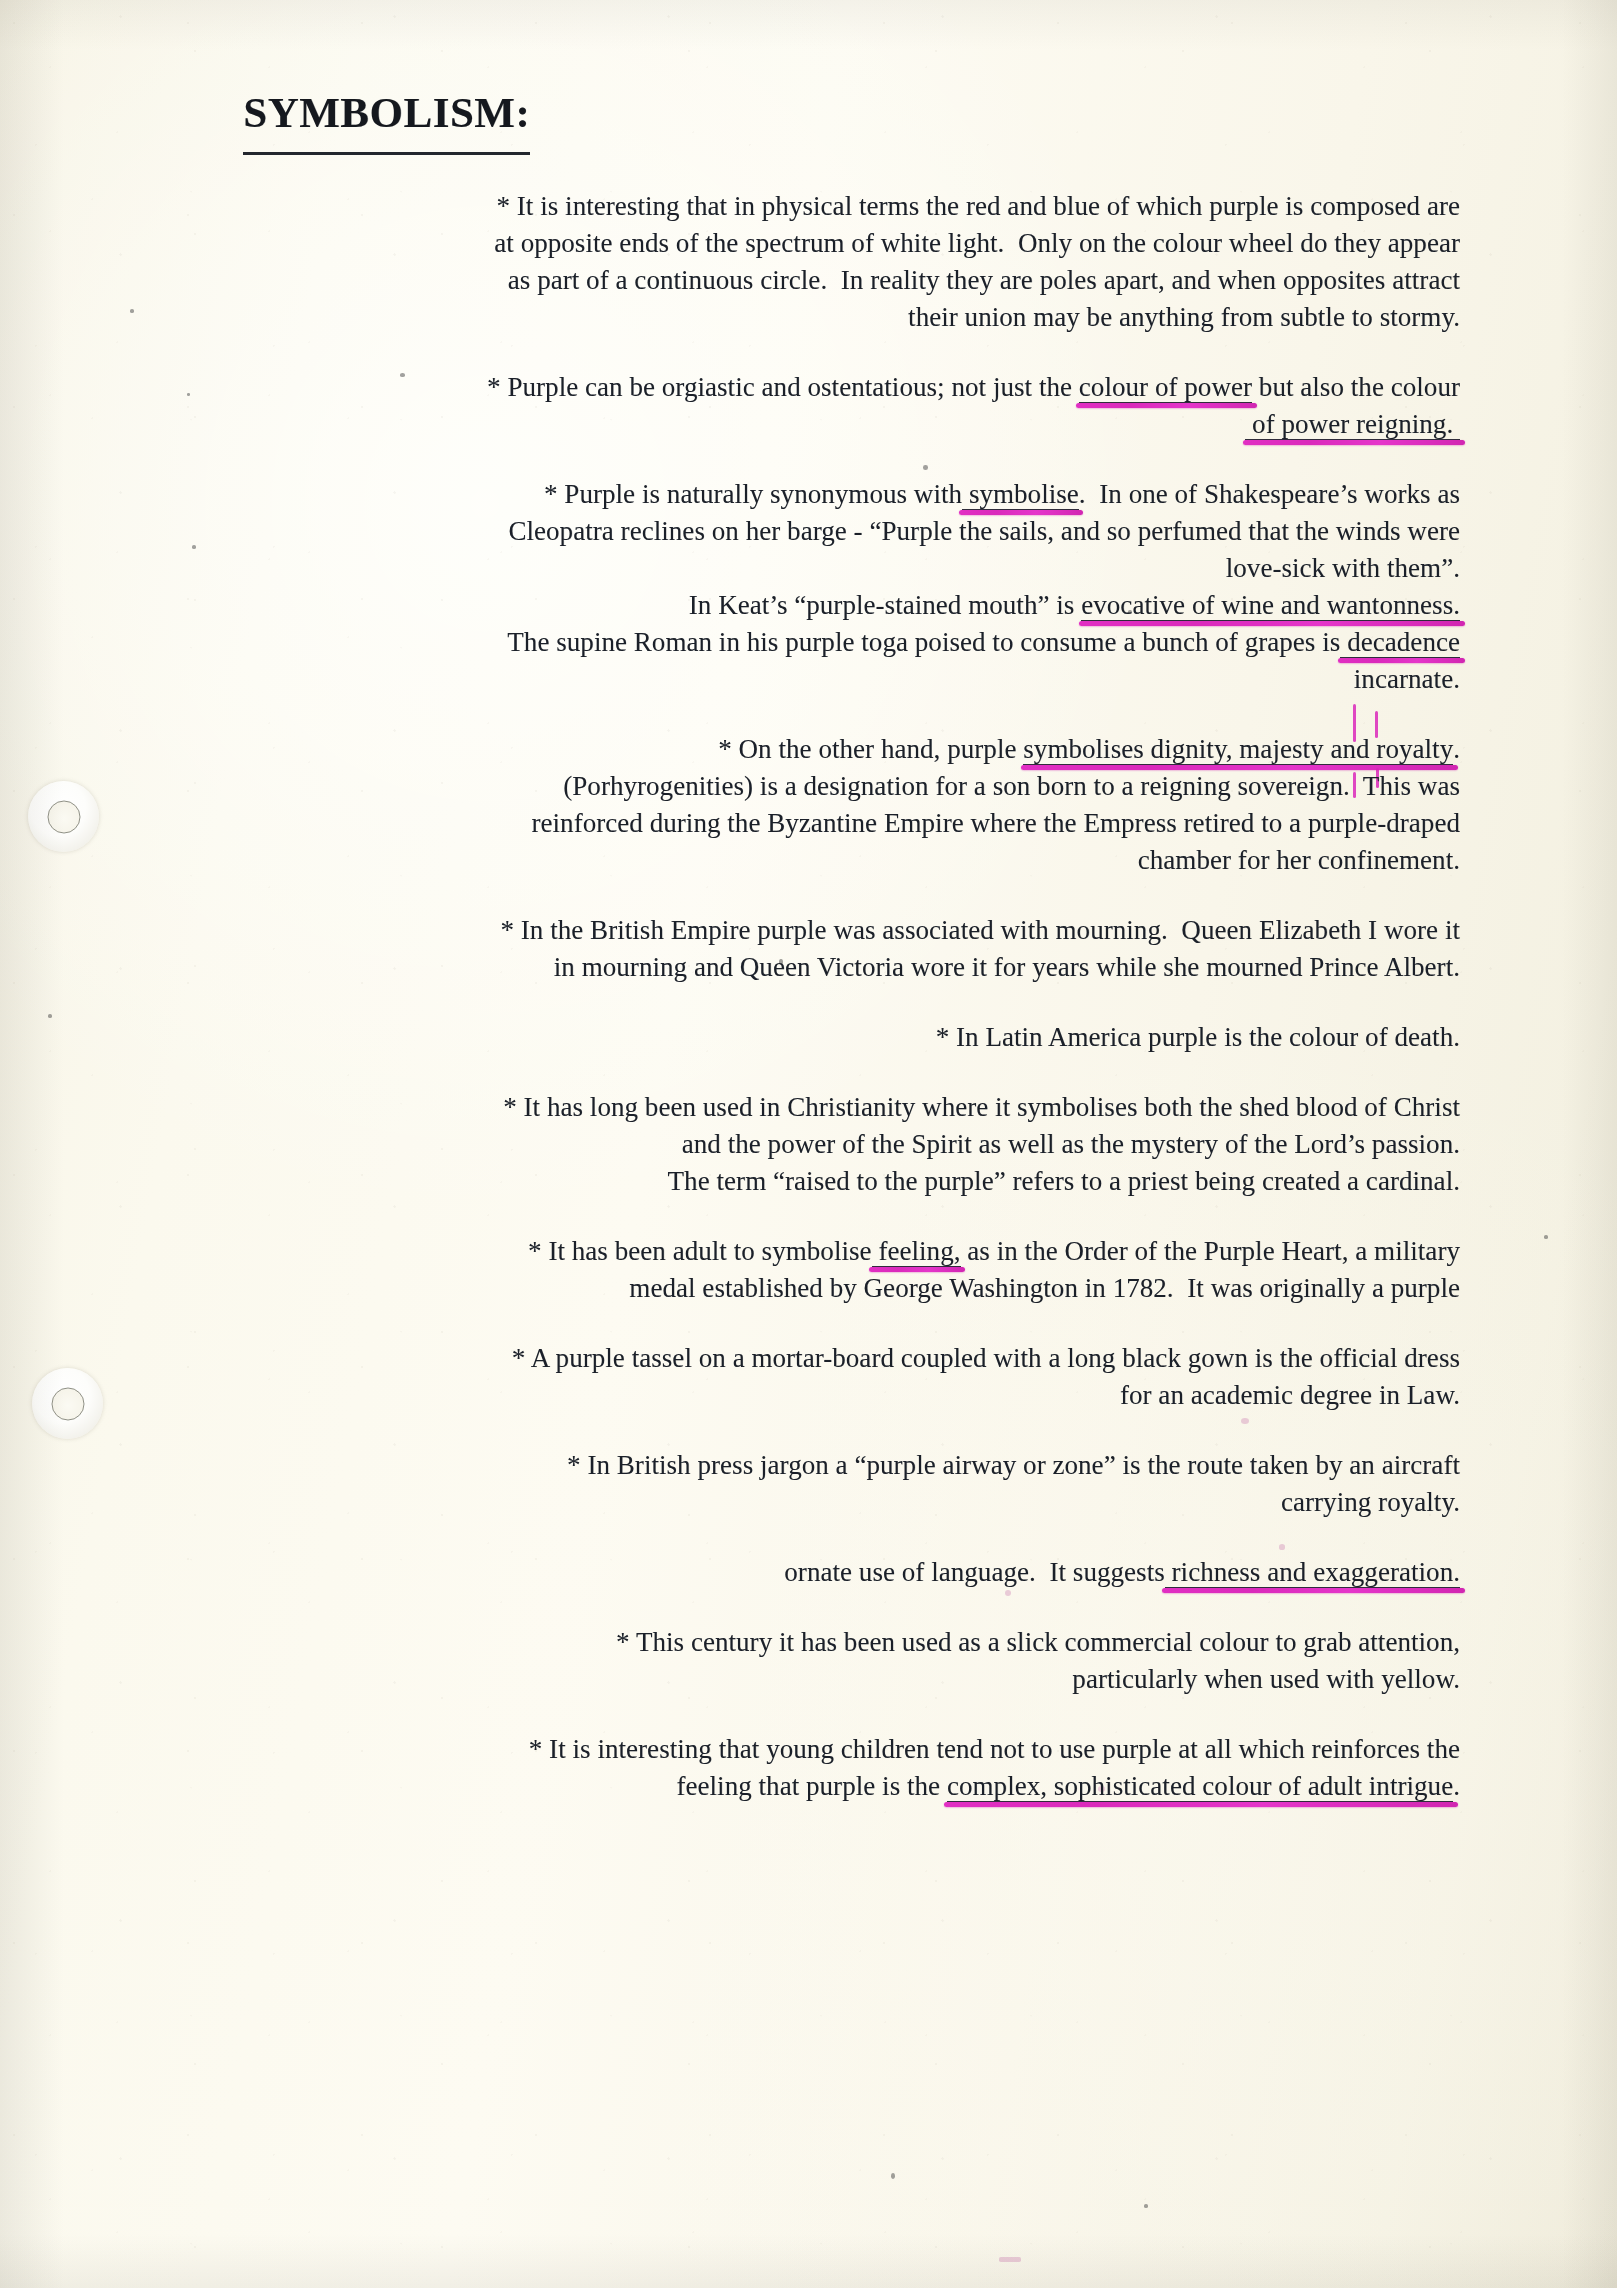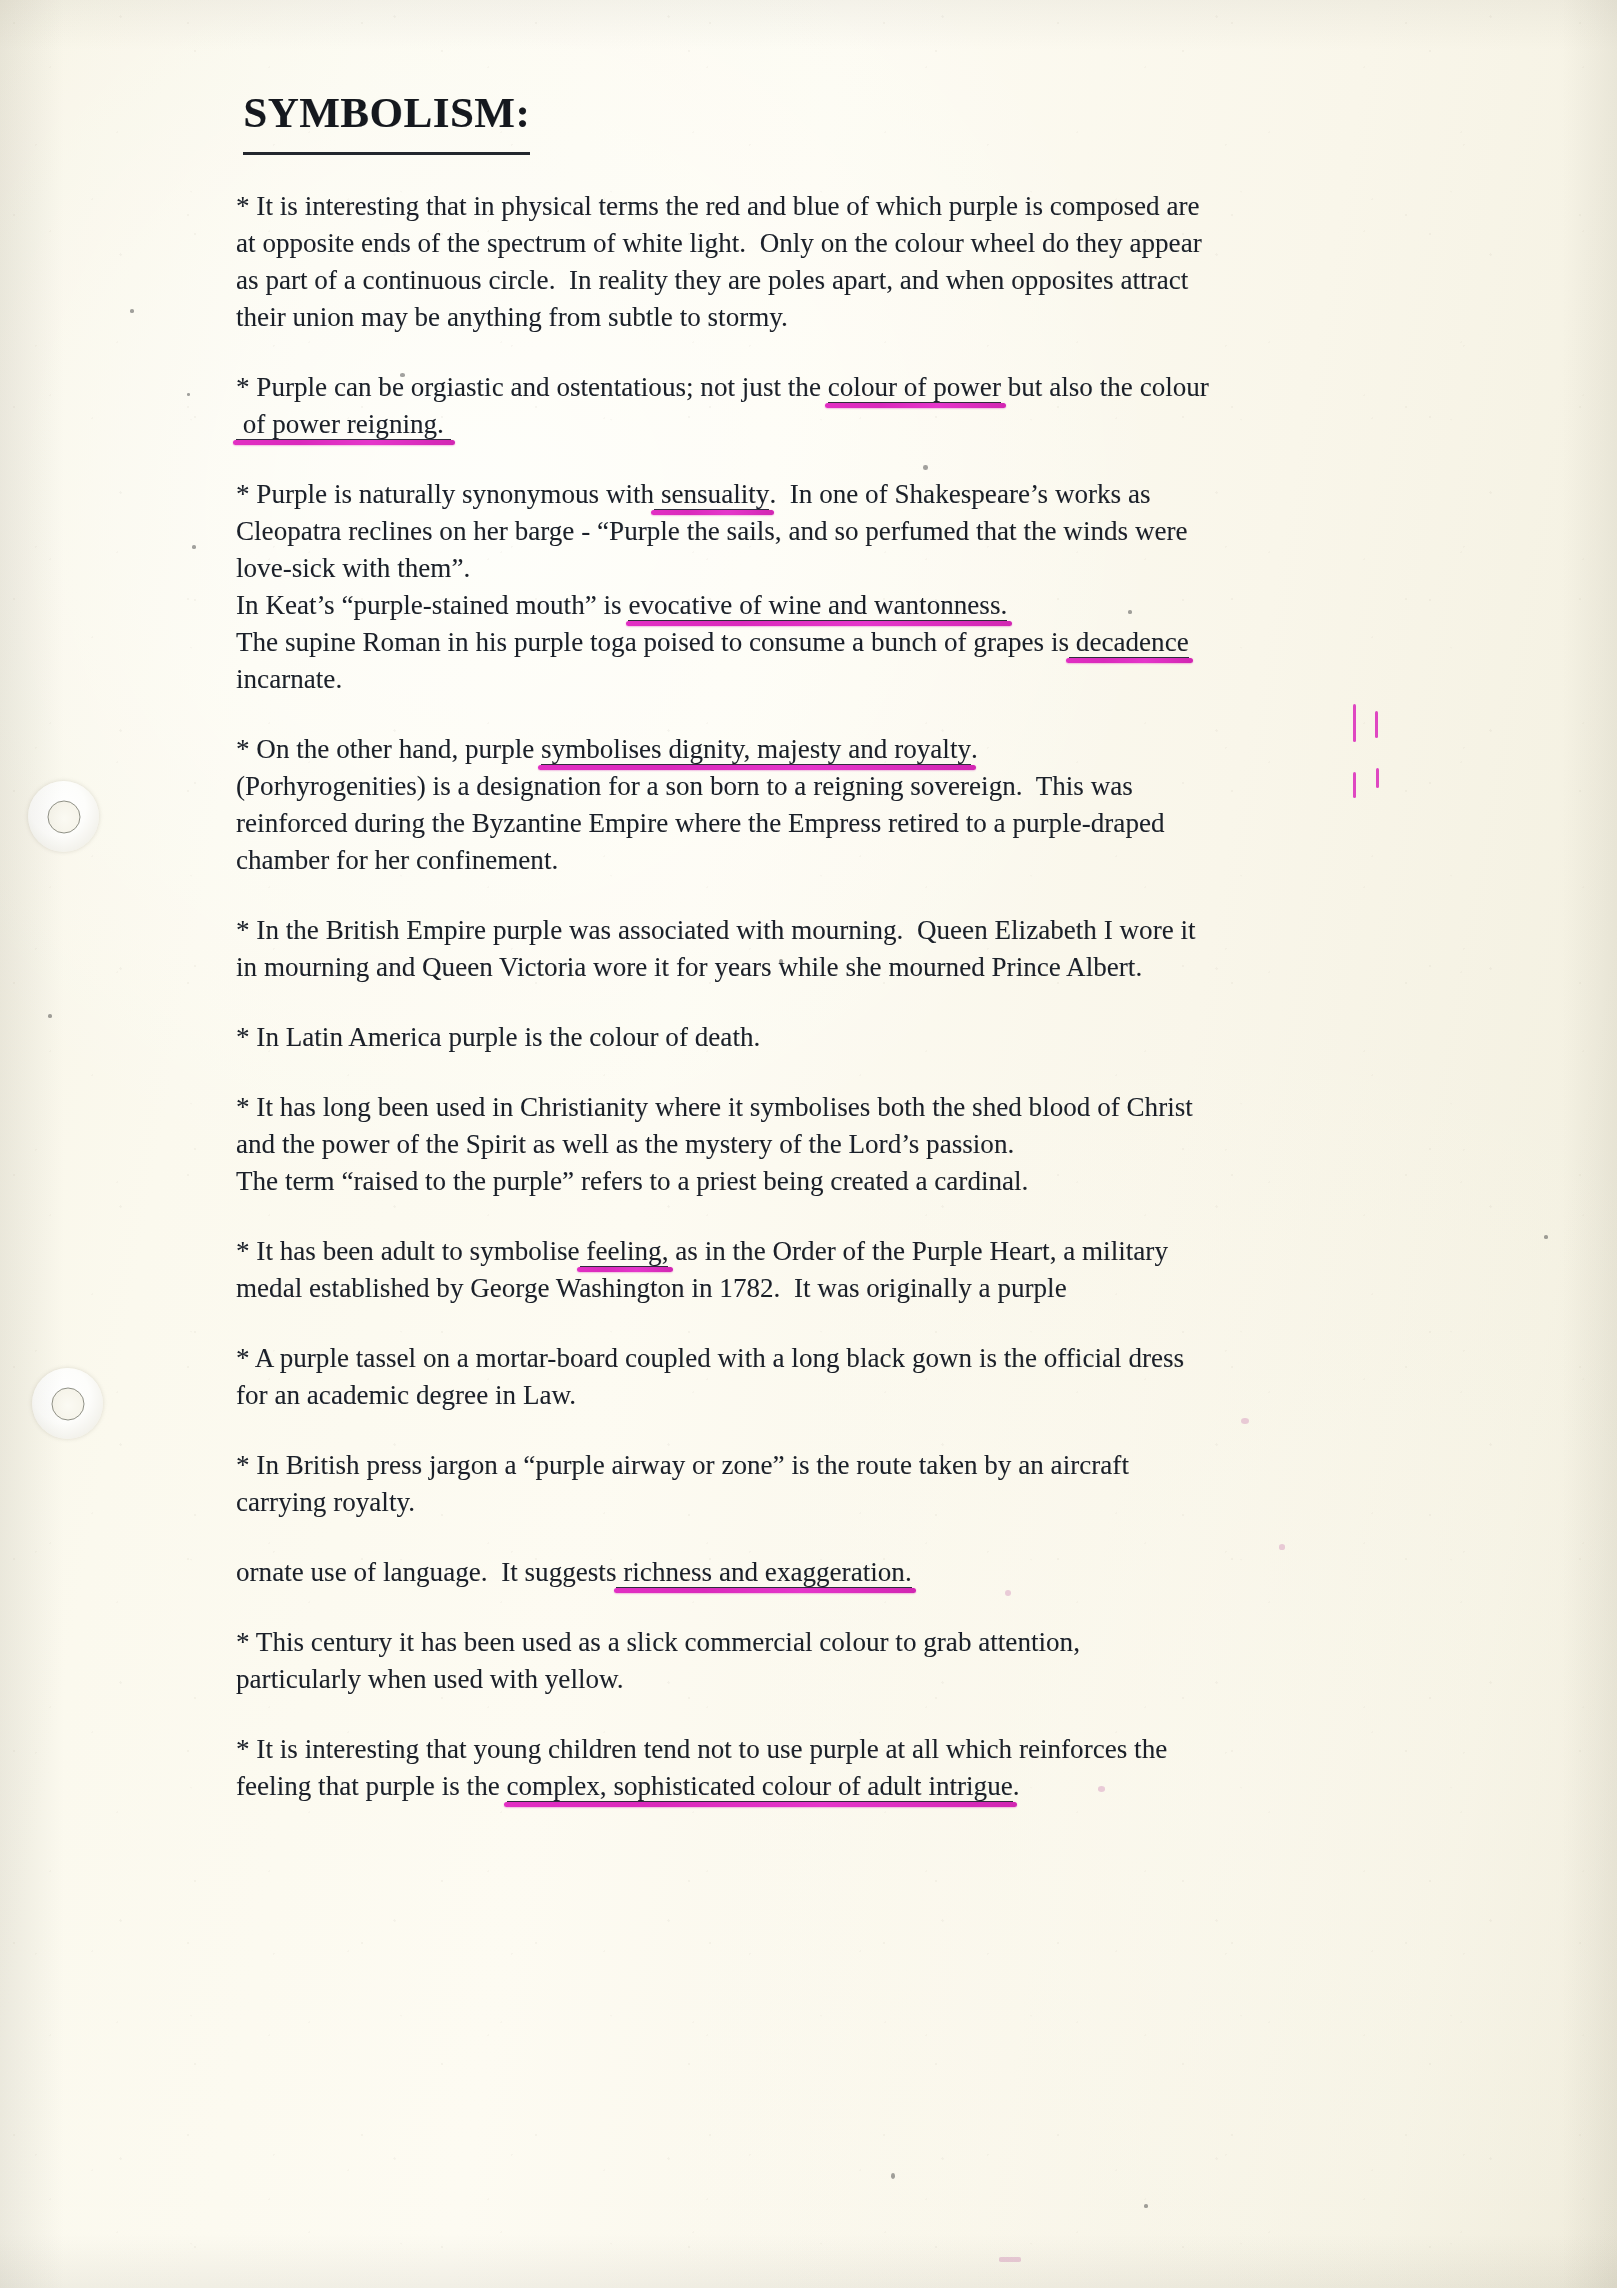--- a/index.html
+++ b/index.html
@@ -89,21 +89,21 @@
     text-shadow: 0.4px 0.4px 0 rgba(40,45,55,0.35);
   }
   .block {
     font-size: 27px;
     line-height: 37px;
     margin-top: 33px;
     color: #1b2029;
     text-shadow: 0.3px 0.2px 0 rgba(45,50,60,0.25);
     letter-spacing: 0.05px;
   }
-  .block .ln { display: block; white-space: pre-wrap; }
+  .block .ln { display: block; white-space: pre-wrap; text-align: right; }
 
   
   .mk {
     position: relative;
     border-bottom: 1.3px solid #2a2e36;
     padding-bottom: 0;
   }
   .mk::after {
     content: "";
     position: absolute;
@@ -176,21 +176,21 @@
         <span class="ln">* It is interesting that in physical terms the red and blue of which purple is composed are</span>
         <span class="ln">at opposite ends of the spectrum of white light.  Only on the colour wheel do they appear</span>
         <span class="ln">as part of a continuous circle.  In reality they are poles apart, and when opposites attract</span>
         <span class="ln">their union may be anything from subtle to stormy.</span>
       </div>
     <div class="block" id="b2">
         <span class="ln"><span>* Purple can be orgiastic and ostentatious; not just the </span><span class="mk">colour of power</span><span> but also the colour</span></span>
         <span class="ln"><span class="mk"> of power reigning. </span></span>
       </div>
     <div class="block" id="b3">
-        <span class="ln"><span>* Purple is naturally synonymous with</span><span class="mk"> sensuality</span><span>.  In one of Shakespeare’s works as</span></span>
+        <span class="ln"><span>* Purple is naturally synonymous with</span><span class="mk"> symbolise</span><span>.  In one of Shakespeare’s works as</span></span>
         <span class="ln"><span>Cleopatra reclines on her barge - “Purple the sails, and so perfumed that the winds were</span></span>
         <span class="ln"><span>love-sick with them”.</span></span>
         <span class="ln"><span>In Keat’s “purple-stained mouth” is </span><span class="mk">evocative of wine and wantonness.</span></span>
         <span class="ln"><span>The supine Roman in his purple toga poised to consume a bunch of grapes is</span><span class="mk"> decadence</span></span>
         <span class="ln"><span>incarnate.</span></span>
       </div>
     <div class="block" id="b4">
         <span class="ln"><span>* On the other hand, purple </span><span class="mk">symbolises dignity, majesty and royalty</span><span>.</span></span>
         <span class="ln"><span>(Porhyrogenities) is a designation for a son born to a reigning sovereign.  This was</span></span>
         <span class="ln"><span>reinforced during the Byzantine Empire where the Empress retired to a purple-draped</span></span>

